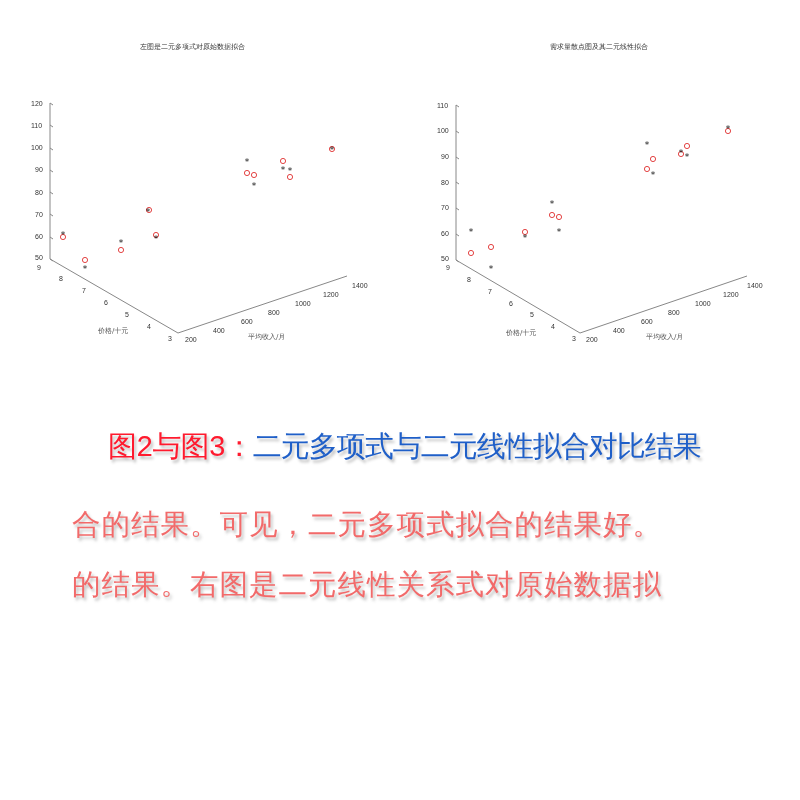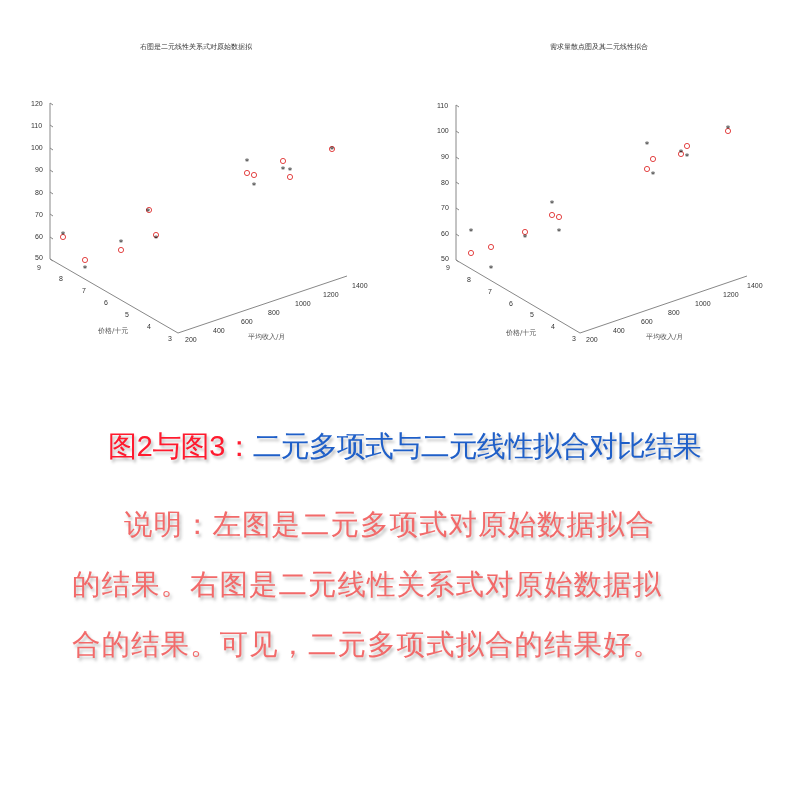--- a/index.html
+++ b/index.html
@@ -24,21 +24,21 @@
     color: #f26a6a; letter-spacing: 1px;
     text-shadow: 2px 3px 3px rgba(120,120,120,0.45);
   }
   .desc .line { display: block; white-space: nowrap; }
   .desc .indent { padding-left: 52px; }
 </style>
 </head>
 <body>
 
 <div class="figure fig-left">
-  <div class="chart-title" style="left:140px;">右图是二元线性关系式对原始数据拟</div>
+  <div class="chart-title" style="left:140px;">左图是二元多项式对原始数据拟合</div>
   <svg width="400" height="380">
     <g stroke="#888" stroke-width="1" fill="none">
       <line x1="50" y1="103" x2="50" y2="259"></line>
       <line x1="50" y1="259" x2="178" y2="333"></line>
       <line x1="178" y1="333" x2="347" y2="276"></line>
     </g>
     <g stroke="#888" stroke-width="1">
       <line x1="50" y1="103" x2="53" y2="105"></line>
         <line x1="50" y1="125" x2="53" y2="127"></line>
       <line x1="50" y1="148" x2="53" y2="150"></line>
@@ -176,16 +176,15 @@
         <text x="318" y="132">*</text>
     </g>
   </svg>
 </div>
 
 <div class="caption">
   <span class="red">图2与图3：</span><span class="blue">二元多项式与二元线性拟合对比结果</span>
 </div>
 
 <div class="desc">
-  <span class="line indent">说明：左图是二元多项式对原始数据拟合</span>
+  <span class="line">合的结果。可见，二元多项式拟合的结果好。</span>
   <span class="line">的结果。右图是二元线性关系式对原始数据拟</span>
-  <span class="line">合的结果。可见，二元多项式拟合的结果好。</span>
 </div>
 
 </body></html>

